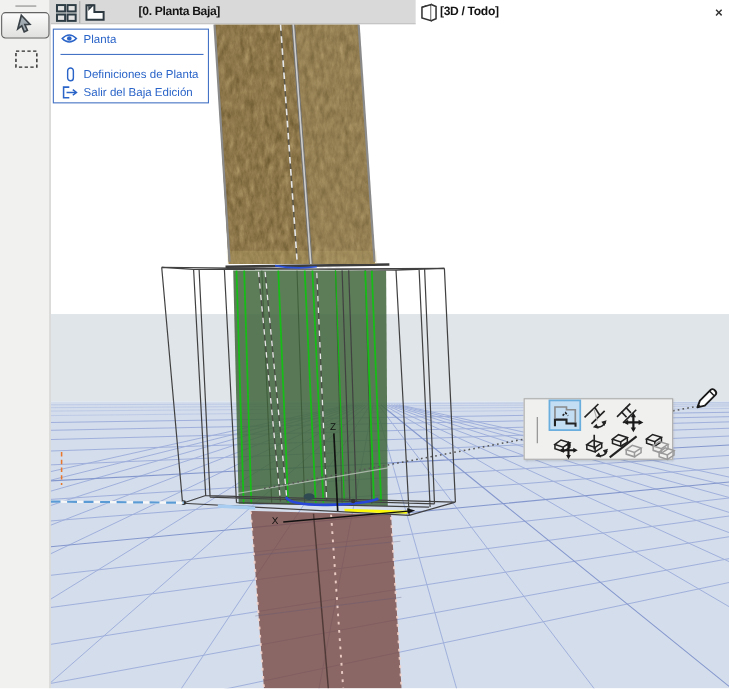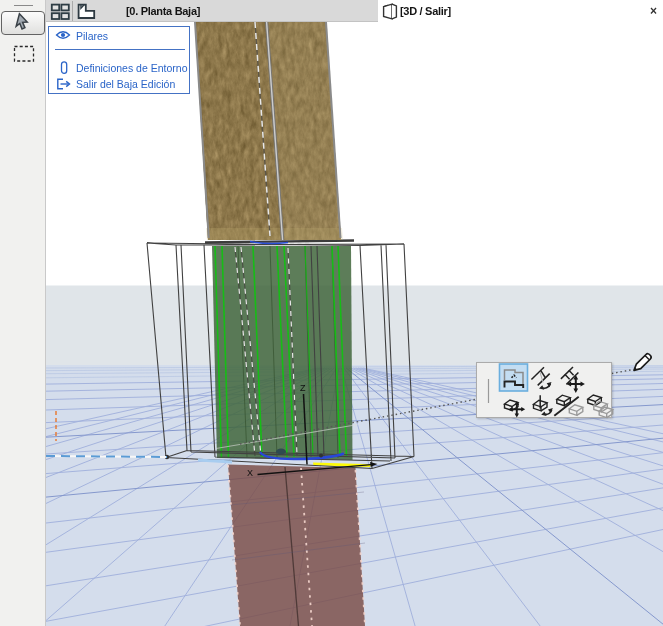--- a/index.html
+++ b/index.html
@@ -126,42 +126,42 @@
       <path d="M1.6 4.7 H8.8 V10.9 H17.2 V18 H1.6 Z" fill="#fff" stroke="#2e3a42" stroke-width="1.8" stroke-linejoin="miter"></path>
       <path d="M3.9 4.7 V8.4 L7.3 4.7 Z" fill="none" stroke="#2e3a42" stroke-width="1.3"></path>
       <line x1="4.6" y1="7.4" x2="6.6" y2="5.2" stroke="#2e3a42" stroke-width="1"></line>
     </svg>
     <div class="tabtxt" style="left:98px;padding-left:28px;">[0. Planta Baja]</div>
     <svg width="20" height="22" style="position:absolute;left:381px;top:0" viewBox="0 0 20 22">
       <path d="M2.6 6.6 L11 4.1 L11 18.9 L2.6 16.4 Z" fill="#fff" stroke="#333" stroke-width="1.4"></path>
       <path d="M11 4.1 L15.4 5.9 L15.4 17.1 L11 18.9" fill="#fff" stroke="#333" stroke-width="1.4"></path>
       <path d="M2.6 6.6 L6.5 5.2" fill="none" stroke="#333" stroke-width="1"></path>
     </svg>
-    <div class="tabtxt" style="left:400px;">[3D / Salir]</div>
+    <div class="tabtxt" style="left:400px;">[3D / Todo]</div>
     <div style="position:absolute;left:650px;top:4px;font-size:12px;color:#333;font-weight:700">×</div>
     <div id="toolbar"></div>
     <div style="position:absolute;left:14px;top:5px;width:19px;height:1px;background:#8a8a8a"></div>
     <div style="position:absolute;left:1px;top:11px;width:44px;height:24px;box-sizing:border-box;border:1.5px solid #636363;border-radius:4px;background:linear-gradient(#fcfcfc,#e0e0de)"></div>
     <svg width="26" height="24" style="position:absolute;left:10px;top:12px" viewBox="0 0 26 24">
       <path d="M9 2 L17.2 9.8 L12.6 10.3 L15.2 15.5 L12.4 16.9 L9.9 11.6 L6.4 14.6 Z" fill="#a2aab2" stroke="#3a4147" stroke-width="1.5" stroke-linejoin="miter" transform="rotate(3 12 10)"></path>
     </svg>
     <svg width="22" height="18" style="position:absolute;left:13px;top:45px" viewBox="0 0 22 18">
       <rect x="1.5" y="1.5" width="19" height="14.5" fill="none" stroke="#2a2a2a" stroke-width="1.3" stroke-dasharray="3 2.2"></rect>
     </svg>
     <div id="menu"></div>
     <svg width="16" height="12" style="position:absolute;left:55px;top:29px" viewBox="0 0 16 12">
       <path d="M1.5 6 Q8 -0.5 14.5 6 Q8 12.5 1.5 6 Z" fill="none" stroke="#2a64c8" stroke-width="1.3"></path>
       <circle cx="8" cy="6" r="2.1" fill="#2a64c8"></circle>
     </svg>
-    <div class="mi" style="left:76px;top:29.5px;">Pilares</div>
+    <div class="mi" style="left:76px;top:29.5px;">Planta</div>
     <div style="position:absolute;left:55px;top:49px;width:130px;height:1px;background:#4472c4"></div>
     <svg width="12" height="15" style="position:absolute;left:58px;top:60px" viewBox="0 0 12 15">
       <rect x="3.5" y="1.8" width="5.2" height="11.6" rx="2.6" fill="none" stroke="#2a64c8" stroke-width="1.3"></rect>
     </svg>
-    <div class="mi" style="left:76px;top:62px;">Definiciones de Entorno</div>
+    <div class="mi" style="left:76px;top:62px;">Definiciones de Planta</div>
     <svg width="15" height="12" style="position:absolute;left:56px;top:78px" viewBox="0 0 15 12">
       <path d="M7 1.2 H1.8 V10.8 H7" fill="none" stroke="#2a64c8" stroke-width="1.4"></path>
       <line x1="4.5" y1="6" x2="12.5" y2="6" stroke="#2a64c8" stroke-width="1.4"></line>
       <path d="M10.2 3.4 L13.5 6 L10.2 8.6" fill="none" stroke="#2a64c8" stroke-width="1.4"></path>
     </svg>
     <div class="mi" style="left:76px;top:77.5px;">Salir del Baja Edición</div>
     <div id="palette"></div>
     <svg width="140" height="60" style="position:absolute;left:476px;top:362px" viewBox="476 362 140 60">
       <line x1="488.5" y1="379" x2="488.5" y2="403" stroke="#999" stroke-width="1.2"></line>
       <rect x="499.5" y="364" width="28" height="27" fill="#c3ddf2" stroke="#6aaede" stroke-width="1.6"></rect>

